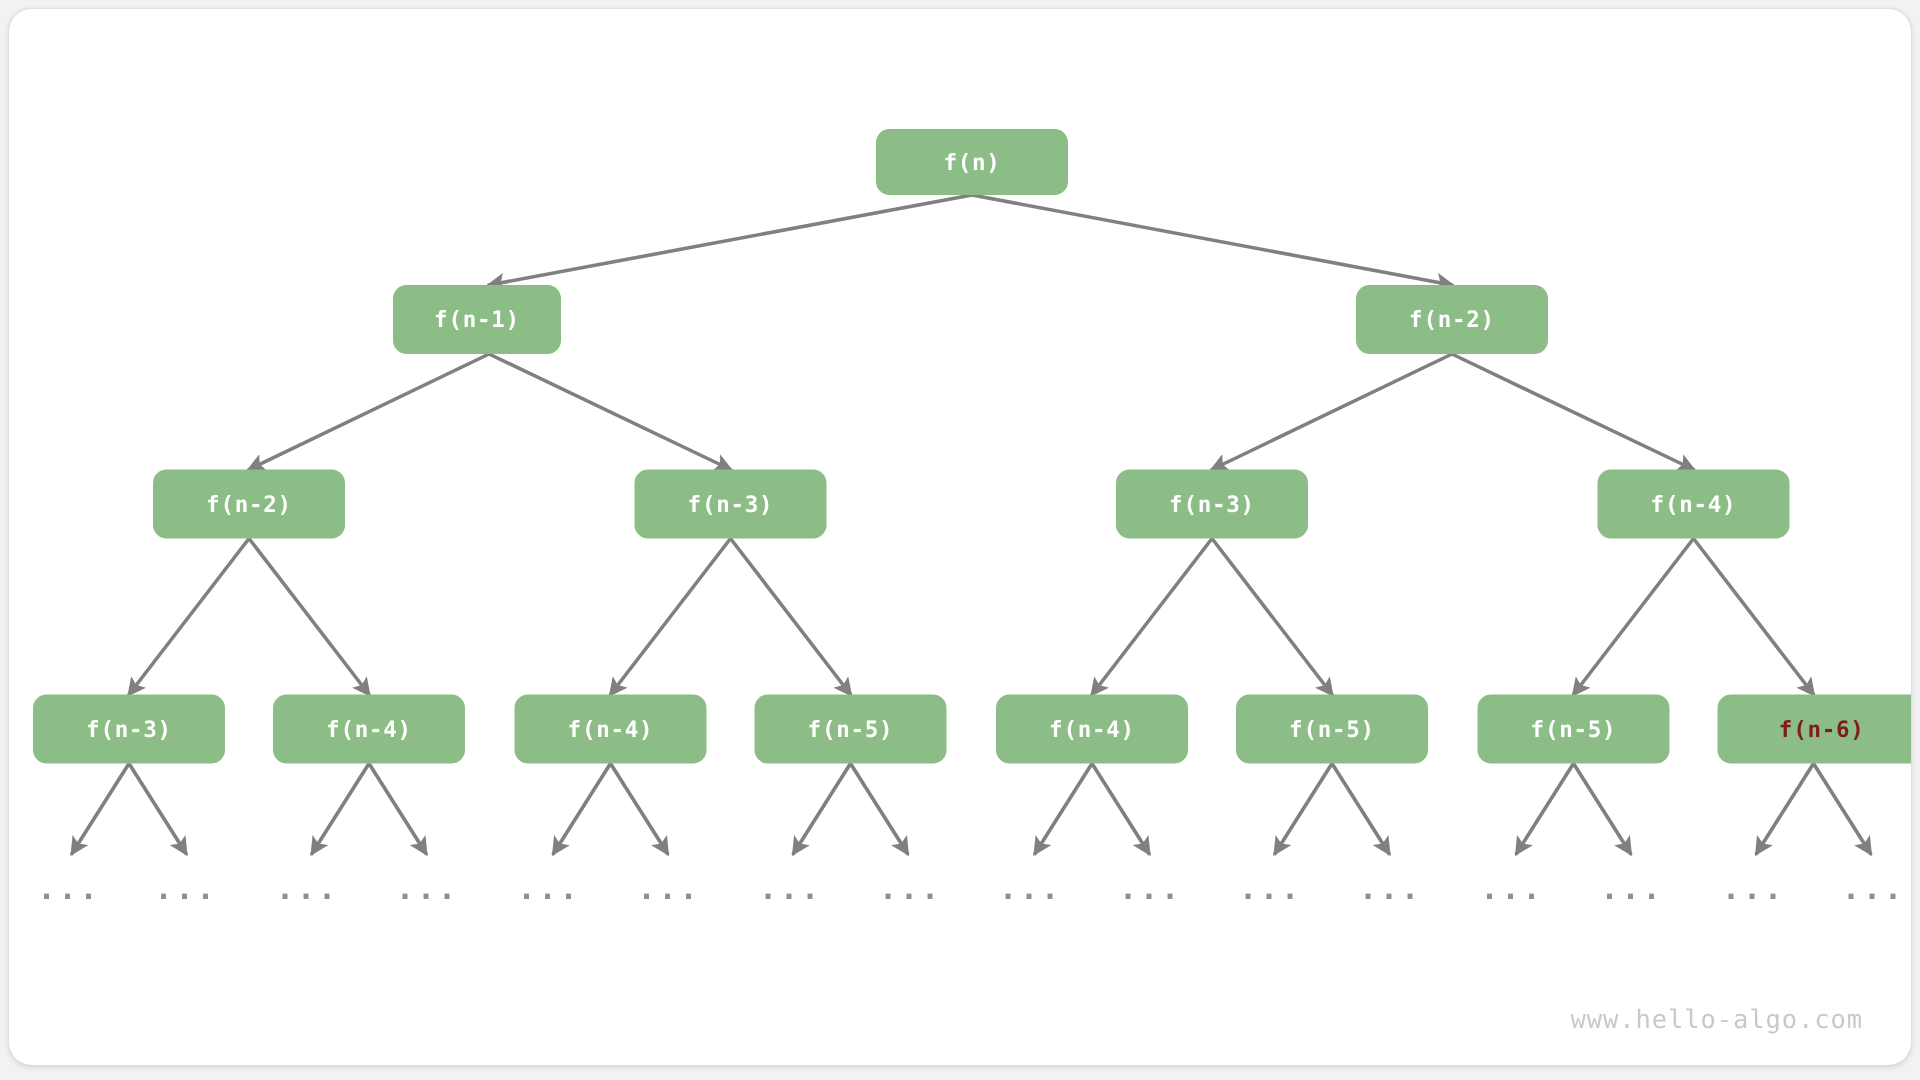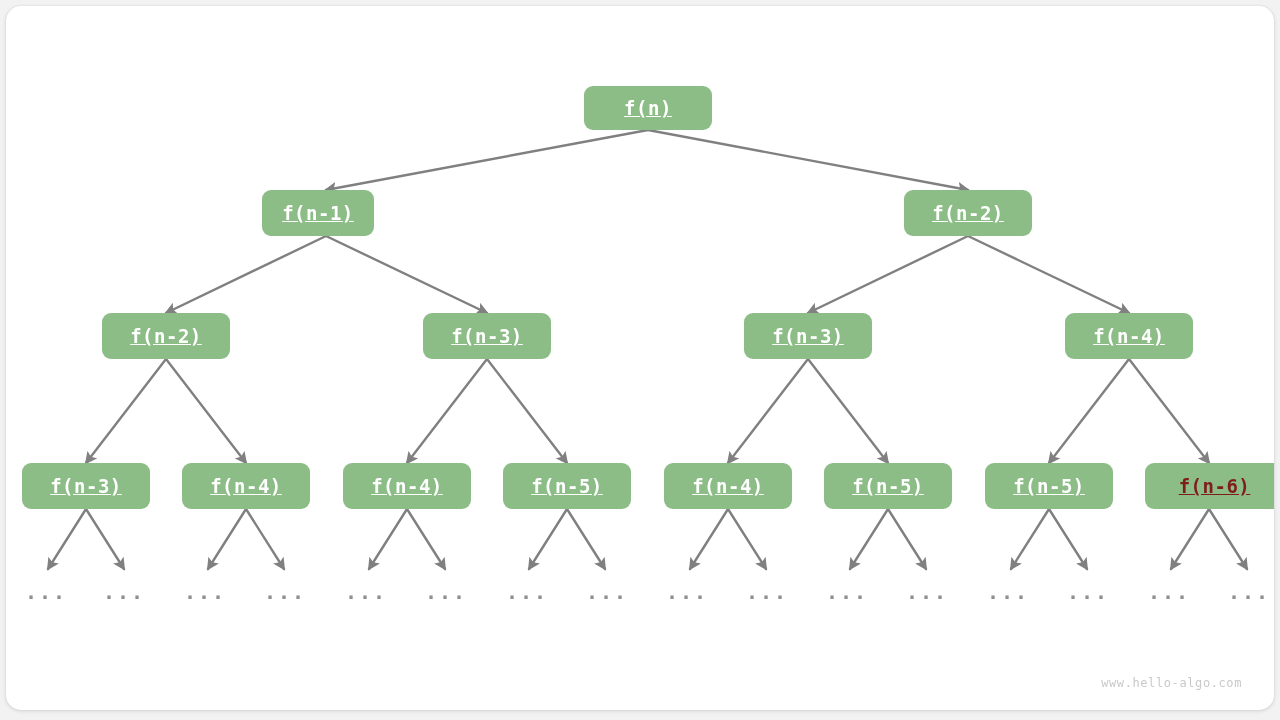--- a/index.html
+++ b/index.html
@@ -41,44 +41,43 @@
   .node {
     position: absolute;
     box-sizing: border-box;
     background: #8cbd86;
     color: #ffffff;
     border-radius: 9px;
     display: flex;
     align-items: center;
     justify-content: center;
     font-family: "DejaVu Sans Mono", "Liberation Mono", monospace;
-    font-size: 19px;
+    font-size: 15px;
     font-weight: bold;
     letter-spacing: 0.5px;
     white-space: nowrap;
-    text-decoration: underline;
   }
   .ellipsis {
     position: absolute;
     color: #8f8f8f;
     font-family: "DejaVu Sans Mono", "Liberation Mono", monospace;
     font-size: 20px;
     font-weight: bold;
     letter-spacing: 2px;
     line-height: 1;
     transform: translate(-50%, -50%);
     white-space: nowrap;
   }
   #watermark {
     position: absolute;
     right: 32px;
     bottom: 20px;
     color: #c9c9c9;
     font-family: "DejaVu Sans Mono", "Liberation Mono", monospace;
-    font-size: 12px;
+    font-size: 17px;
     letter-spacing: 0.6px;
     white-space: nowrap;
   }
 </style>
 </head>
 <body>
 
 <div id="stage">
   <div id="card">
 

